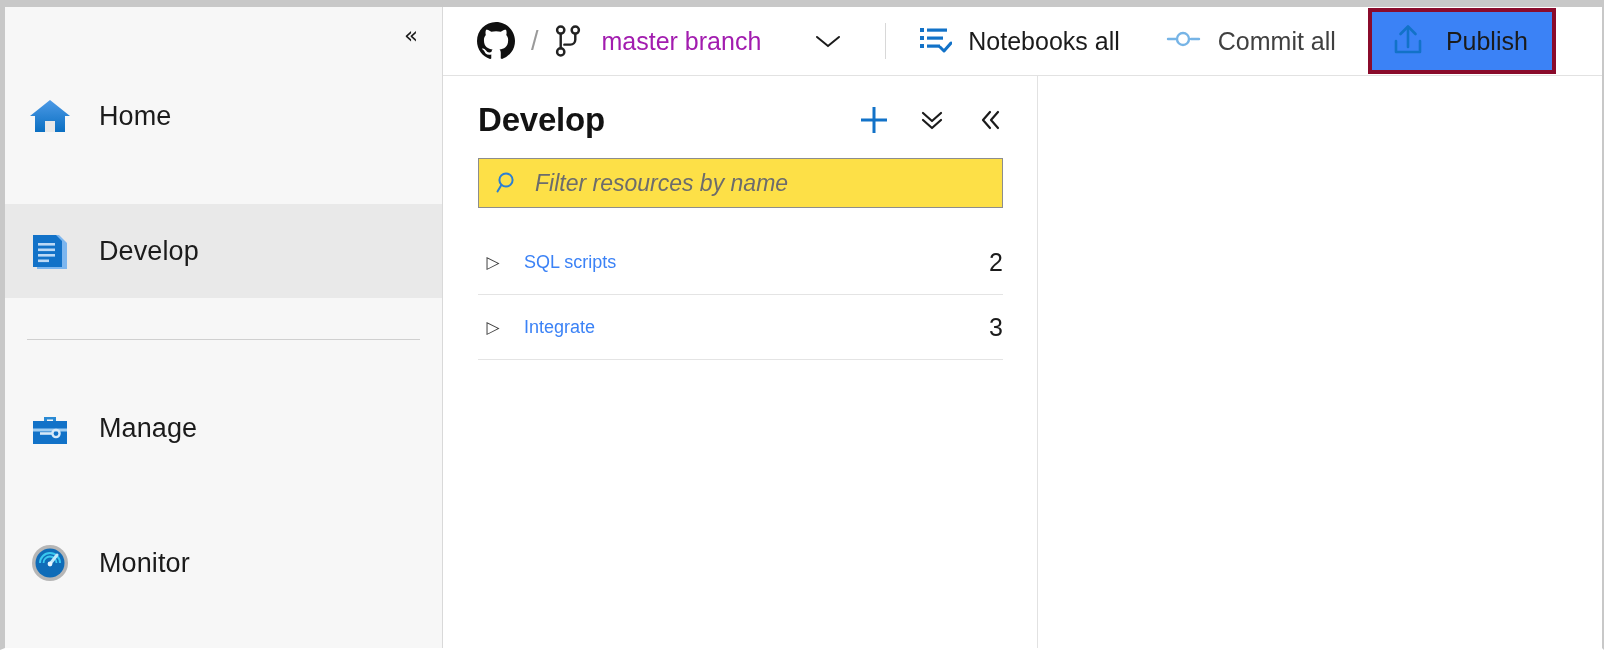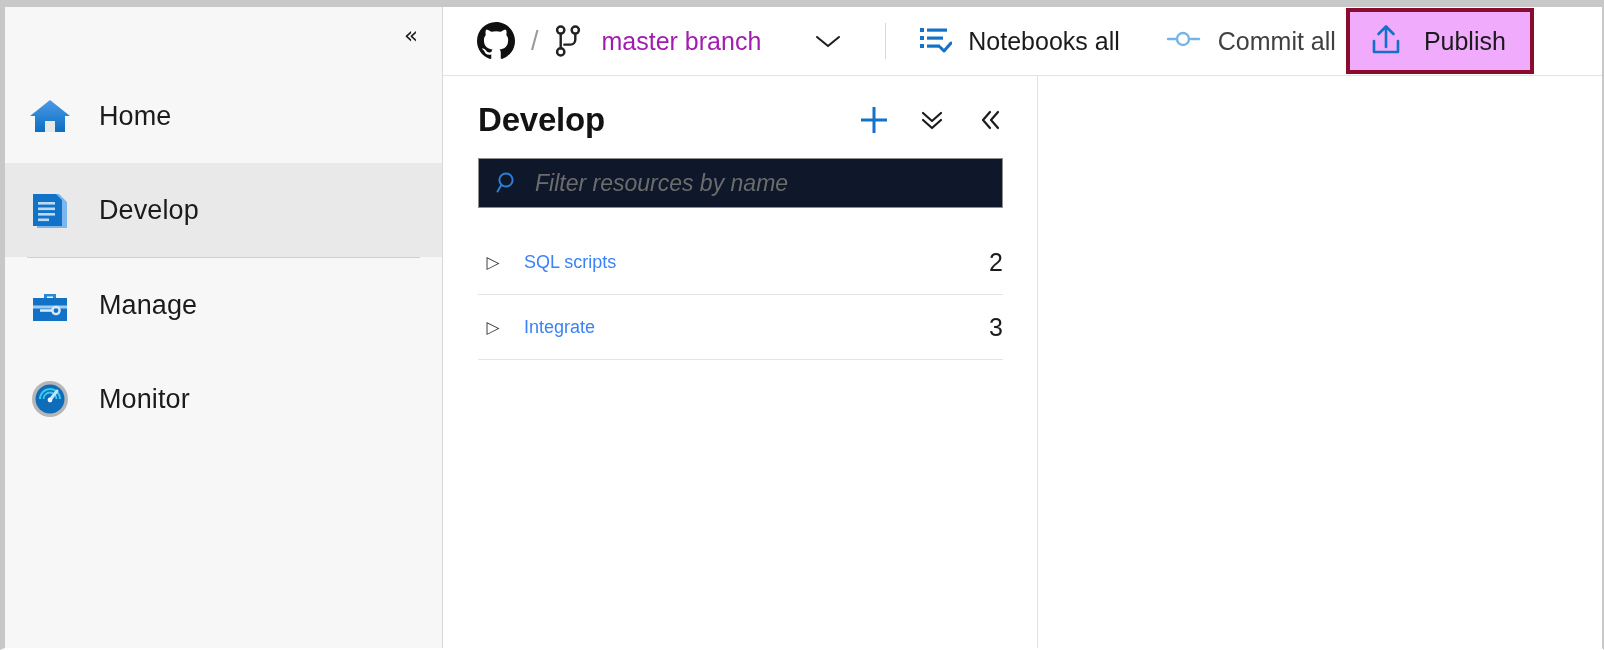--- a/index.html
+++ b/index.html
@@ -60,20 +60,21 @@
     justify-content: center;
     cursor: pointer;
     color: #1b1b1b;
     font-size: 23px;
     line-height: 1;
     font-family: "DejaVu Sans", sans-serif;
   }
   .nav-list {
     display: flex;
     flex-direction: column;
+    gap: 41px;
   }
   .nav-item {
     height: 94px;
     display: flex;
     align-items: center;
     padding-left: 22px;
     box-sizing: border-box;
     cursor: pointer;
     position: relative;
   }
@@ -157,26 +158,27 @@
   .tb-btn .lbl {
     font-size: 25px;
     color: #1b1b1b;
     margin-left: 16px;
   }
   .tb-btn.disabled { cursor: default; }
   .tb-btn.disabled .lbl { color: #404040; }
   .tb-btn-gap { width: 26px; }
 
   .publish-wrap {
+    margin-left: 22px;
     border: 4px solid #8a0b2b;
     padding: 6px 14px 6px 10px;
     display: flex;
     align-items: flex-end;
     box-sizing: border-box;
-    background: #f0abfc;
+    background: #3b82f6;
   }
   .publish-wrap .lbl { margin-left: 22px; }
 
   
   .panel {
     position: absolute;
     left: 439px;
     top: 69px;
     width: 594px;
     bottom: 0;
@@ -218,21 +220,21 @@
     color: #1b1b1b; font-size: 22px; line-height: 1;
     font-family: "DejaVu Sans", sans-serif;
   }
 
   .search-box {
     margin: 22px 34px 0 34px;
     height: 50px;
     border: 1px solid #8d8d8d;
     display: flex;
     align-items: center;
-    background: #0f172a;
+    background: #fde047;
     box-sizing: border-box;
     cursor: text;
   }
   .search-icon { margin-left: 16px; display: flex; align-items: center; }
   .search-input {
     border: 0;
     outline: 0;
     background: transparent;
     margin-left: 14px;
     font-size: 23px;

